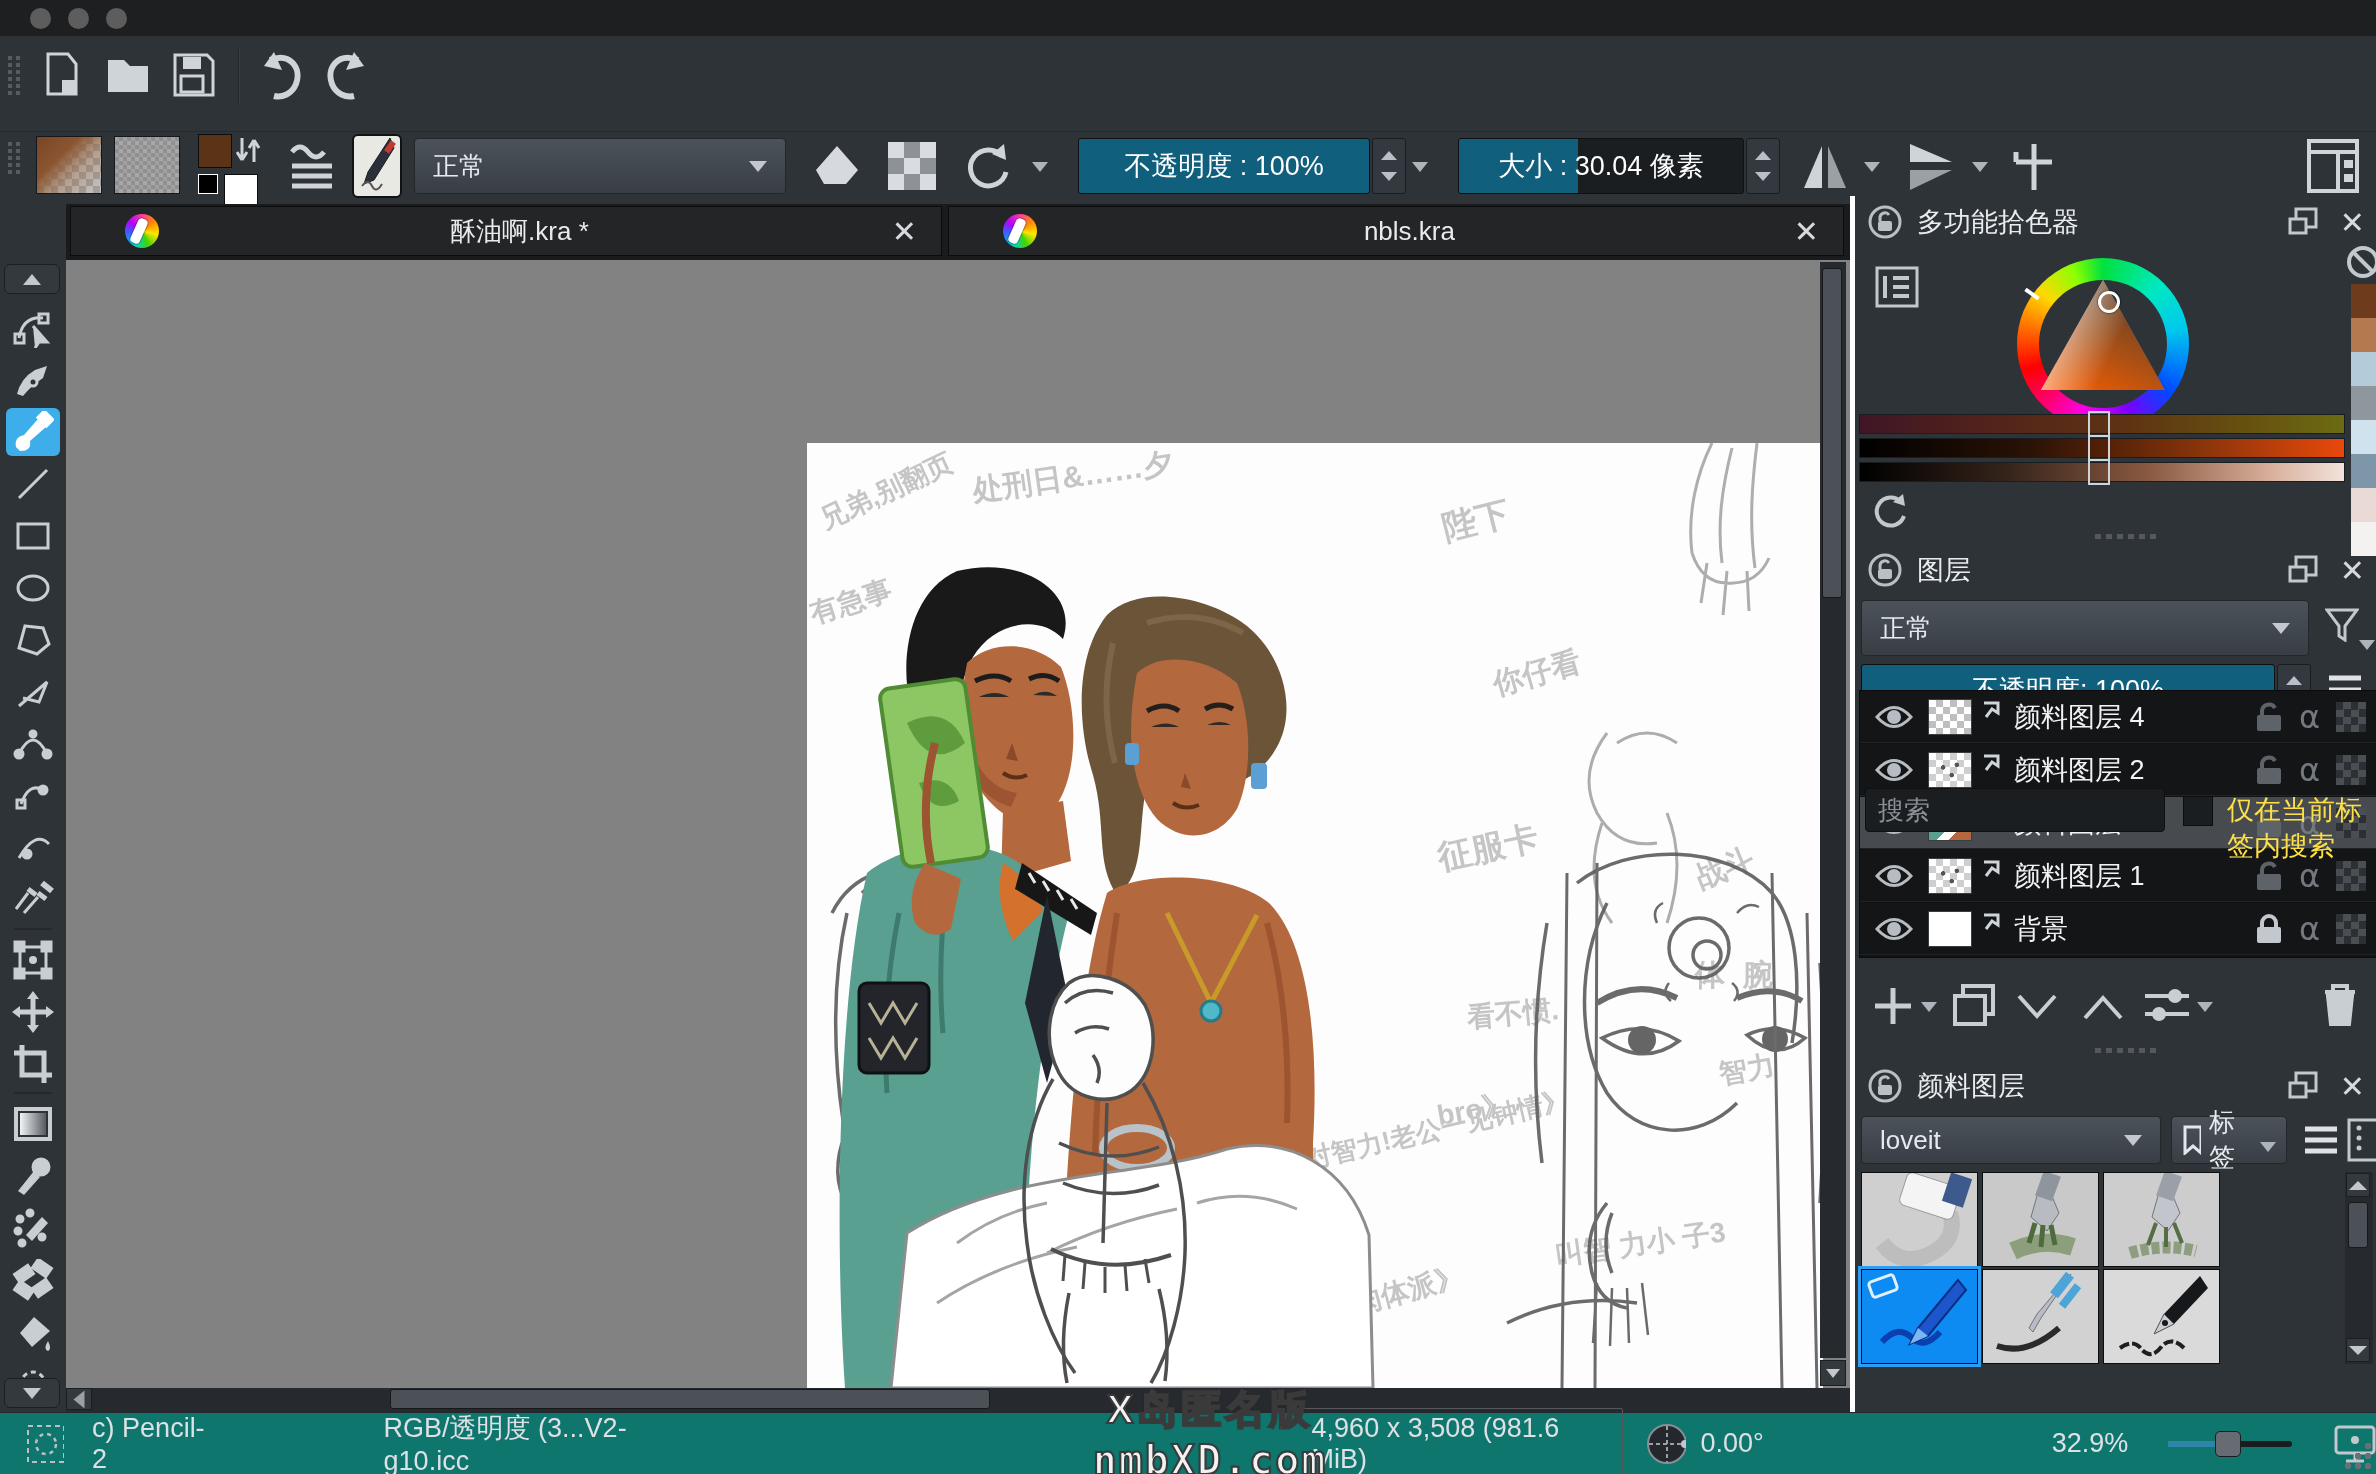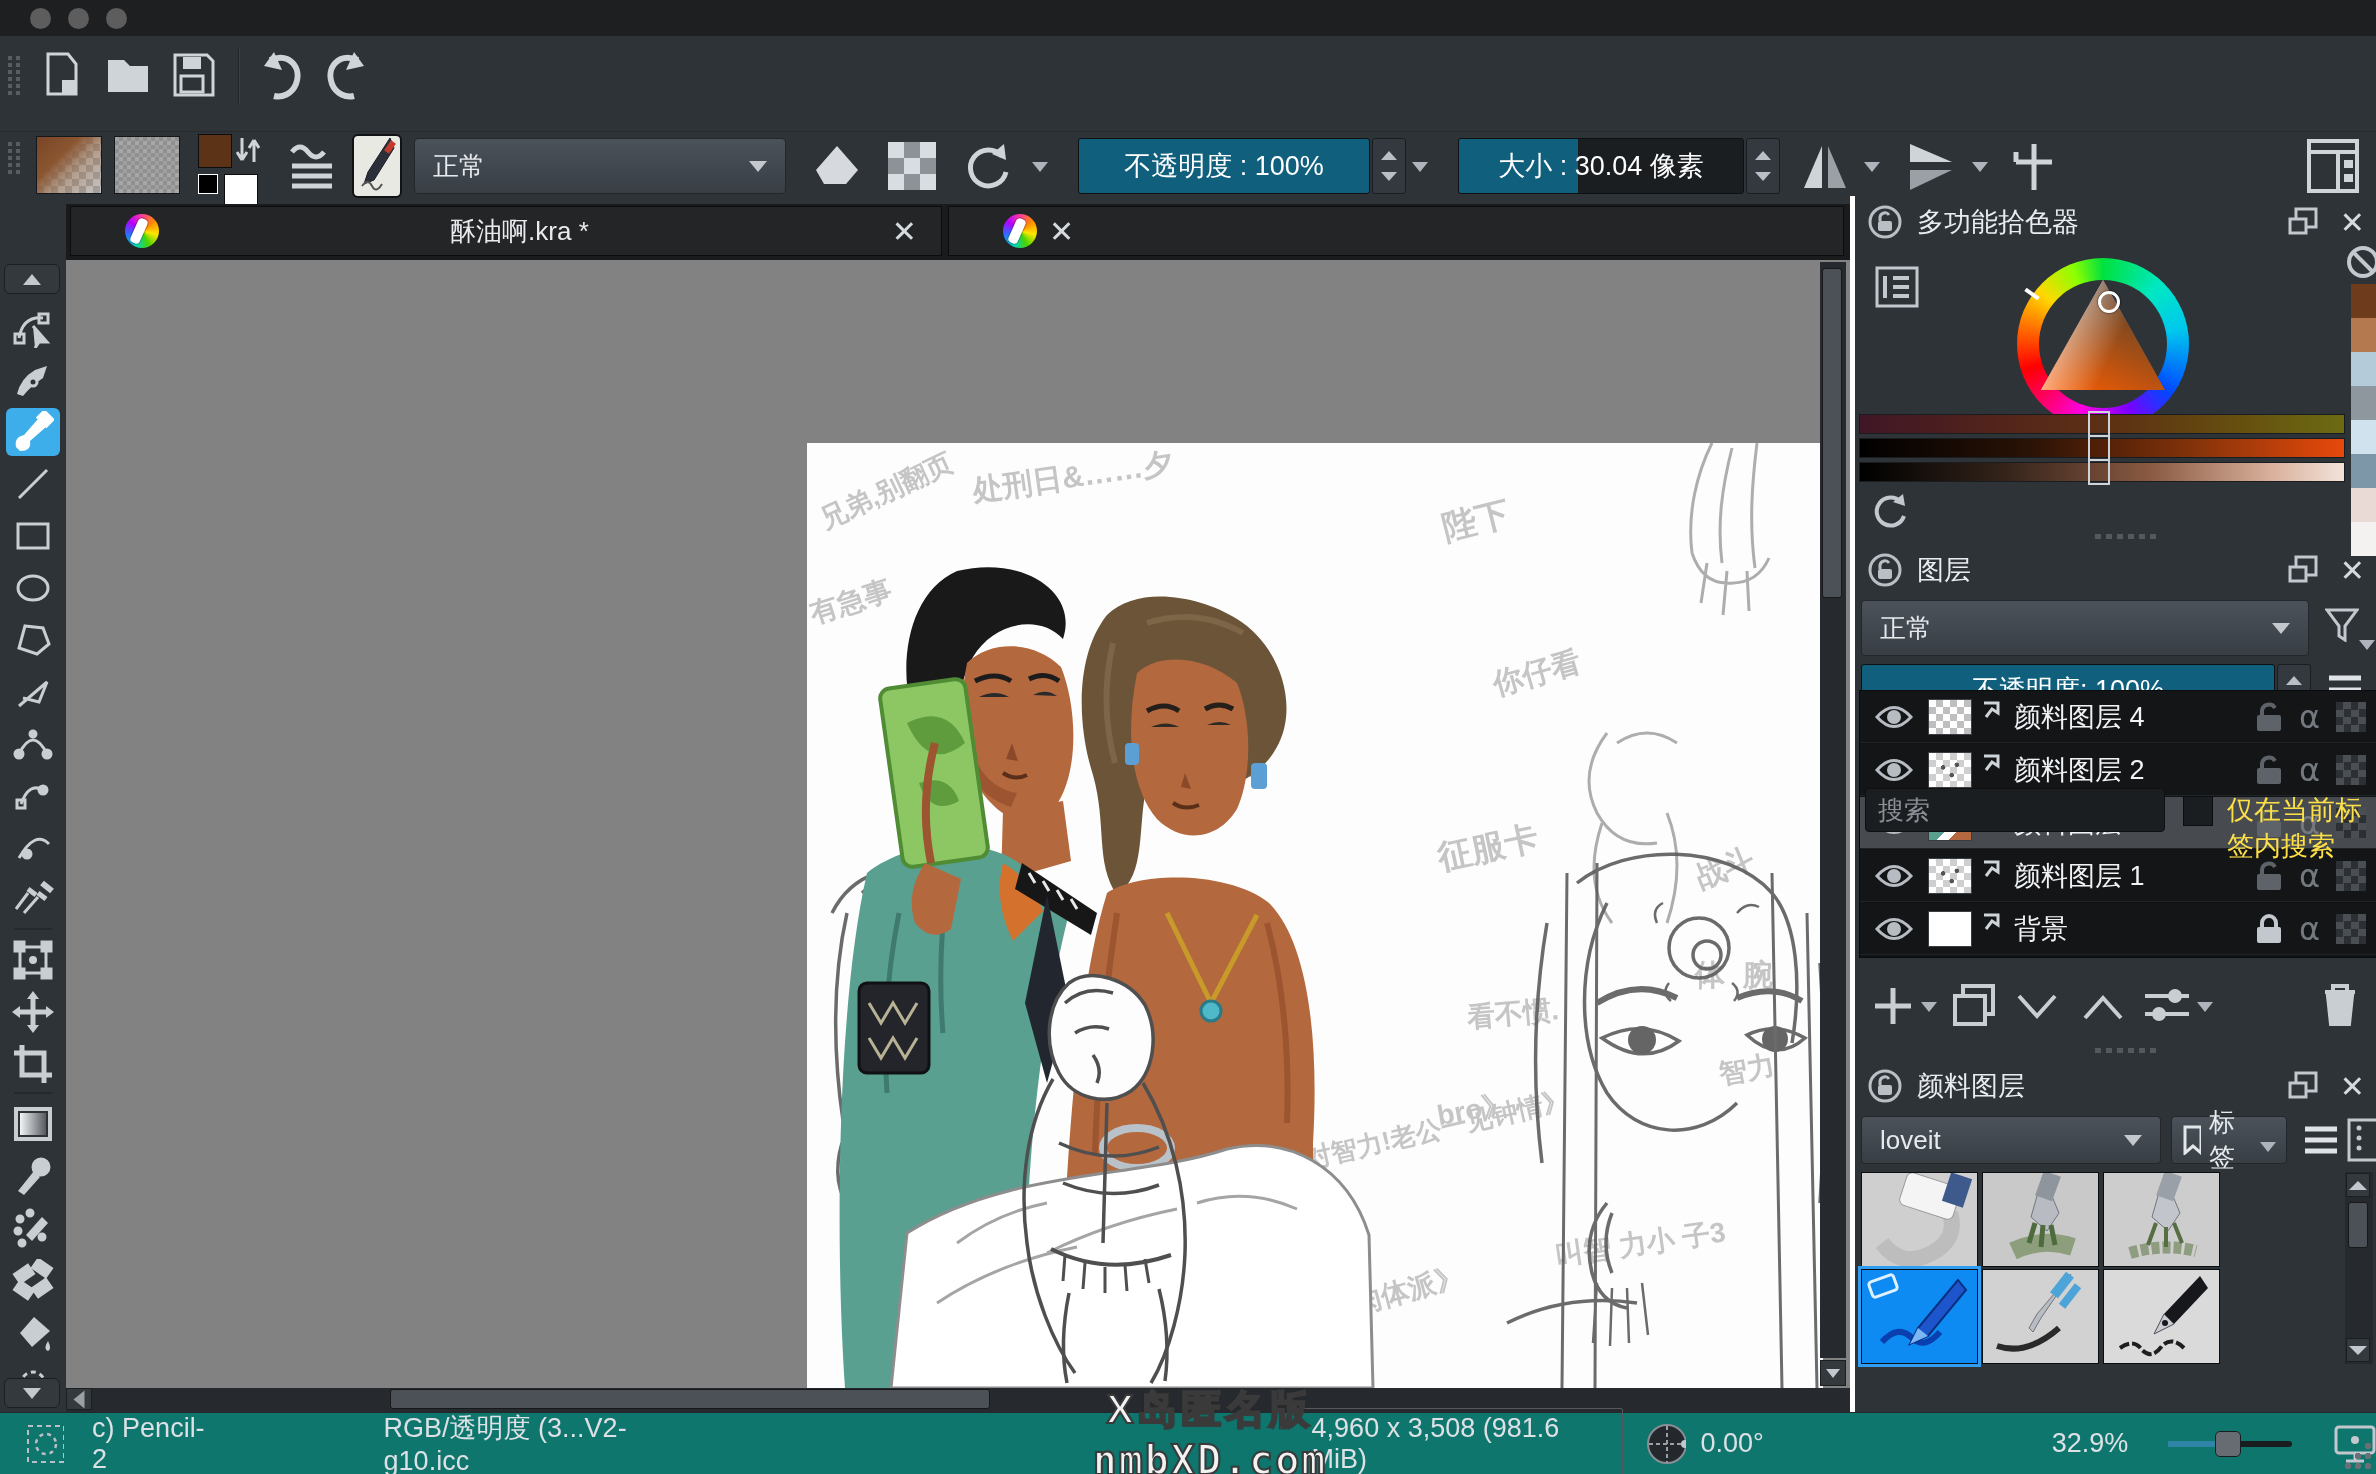--- a/index.html
+++ b/index.html
@@ -323,20 +323,21 @@
   </div>
 
   <div id="tabbar">
     <div class="tab" style="left:4px;width:872px">
       <span class="kicon"></span>
       <span class="title">酥油啊.kra *</span>
       <span class="xbtn">✕</span>
     </div>
     <div class="tab" style="left:882px;width:896px">
       <span class="kicon"></span>
+      <span class="title">nbls.kra</span>
       <span class="xbtn">✕</span>
     </div>
   </div>
 
   <div id="toolbox">
     <div class="scrollbtn" style="top:4px">
         <span class="car" style="transform:rotate(180deg)"></span>
       </div>
     <div class="tool" style="top:44px">
         <svg width="40" height="40">

